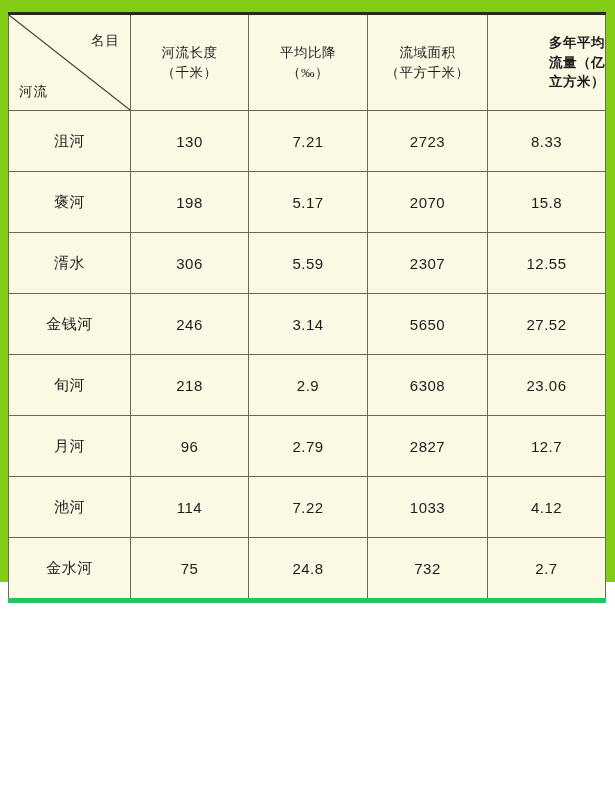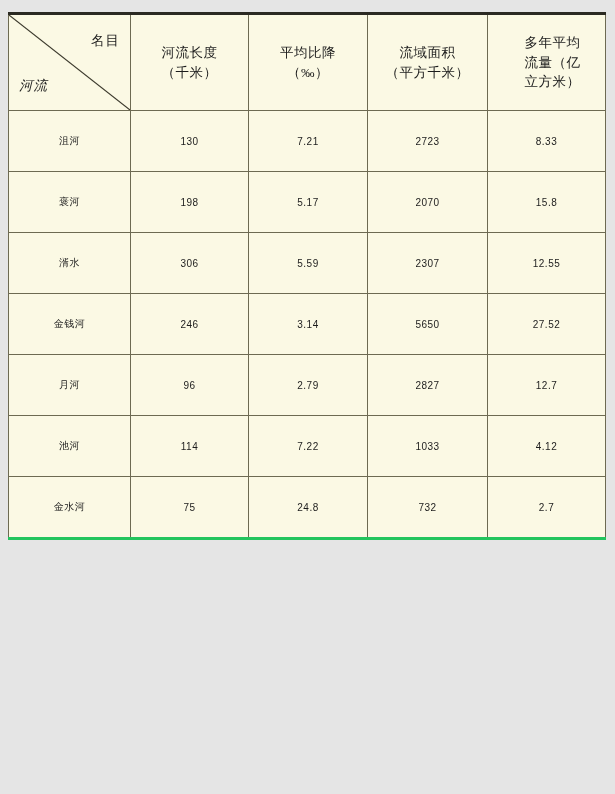--- a/index.html
+++ b/index.html
@@ -10,22 +10,22 @@
   body {
     width: 615px;
     height: 794px;
     font-family: "Liberation Serif", "DejaVu Serif", serif;
     overflow: hidden;
   }
 
   .page {
     position: relative;
     width: 615px;
-    height: 794px;
-    background: #e5e5e5;
+    height: 582px;
+    background: #84cc16;
   }
 
   .river-table {
     position: absolute;
     left: 8px;
     top: 12px;
     width: 597px;
     border-collapse: collapse;
     background: #fbf9e4;
     table-layout: fixed;
@@ -39,21 +39,21 @@
     text-align: center;
     color: #1c1c1c;
     font-size: 13.5px;
   }
 
   
   .river-table tr.head-row > td {
     border-top: 3px solid #2b2a22;
   }
   .river-table tr.last-row > td {
-    border-bottom: 3px solid #22c55e;
+    border-bottom: 5px solid #22c55e;
   }
 
   
   col.c0 { width: 122px; }
   col.c1 { width: 118px; }
   col.c2 { width: 119px; }
   col.c3 { width: 120px; }
   col.c4 { width: 118px; }
 
   
@@ -79,42 +79,42 @@
     position: absolute;
     right: 10px;
     top: 16px;
     font-size: 13.5px;
     letter-spacing: 1px;
     z-index: 2;
   }
   .corner-bottom {
     position: absolute;
     left: 10px;
-    bottom: 14px;
+    bottom: 8px;
     font-size: 13.5px;
     letter-spacing: 1px;
     z-index: 2;
-    font-style: italic;
   }
 
   .head-cell {
     line-height: 1.5;
     letter-spacing: 0.5px;
   }
   .head-cell .l { display: block; }
 
   .head-cell.align-left {
-    text-align: center;
+    text-align: right;
     padding-left: 12px;
+    font-weight: bold;
   }
 
   
   .data-row td {
     height: 60px;
-    font-size: 10px;
+    font-size: 15px;
     letter-spacing: 0.5px;
   }
   .river-name {
     letter-spacing: 2px;
   }
   .num {
     font-family: Liberation Sans, sans-serif;
     letter-spacing: 0.5px;
   }
 </style>
@@ -191,20 +191,27 @@
 
 
       <tr class="data-row">
         <td class="river-name">金钱河</td>
         <td class="num">246</td>
         <td class="num">3.14</td>
         <td class="num">5650</td>
         <td class="num">27.52</td>
       </tr>
 
+      <tr class="data-row">
+        <td class="river-name">旬河</td>
+        <td class="num">218</td>
+        <td class="num">2.9</td>
+        <td class="num">6308</td>
+        <td class="num">23.06</td>
+      </tr>
 
 
       <tr class="data-row">
         <td class="river-name">月河</td>
         <td class="num">96</td>
         <td class="num">2.79</td>
         <td class="num">2827</td>
         <td class="num">12.7</td>
       </tr>
 

